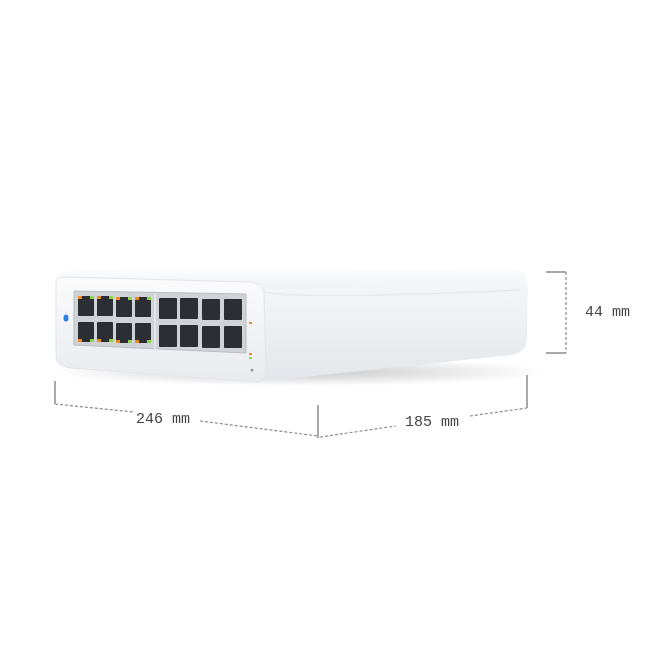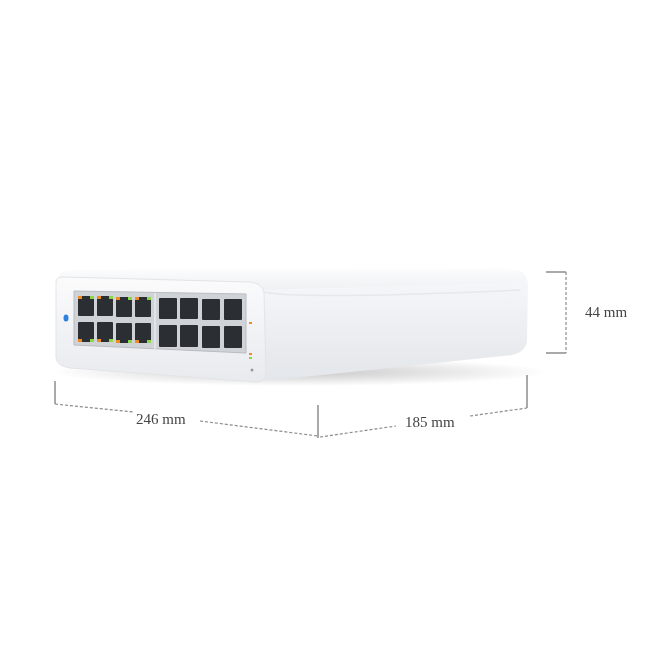--- a/index.html
+++ b/index.html
@@ -1,18 +1,18 @@
 <!DOCTYPE html>
 <html><head>
   <meta charset="utf-8">
   <style>
     html, body { margin: 0; padding: 0; background: #ffffff; }
     body { width: 650px; height: 650px; position: relative; overflow: hidden; font-family: "Liberation Sans", sans-serif; }
     .stage { position: absolute; left: 0; top: 0; width: 650px; height: 650px; }
-    .dim-label { position: absolute; font-size: 15px; color: #444; font-family: Liberation Serif, serif; background: #fff; padding: 0 3px; white-space: nowrap; }
+    .dim-label { position: absolute; font-size: 15px; color: #444; font-family: Liberation Mono, monospace; background: #fff; padding: 0 3px; white-space: nowrap; }
   </style>
 </head>
 <body>
 
 <div class="stage">
   <svg width="650" height="650" viewBox="0 0 650 650" xmlns="http://www.w3.org/2000/svg">
     <defs>
       <linearGradient id="topGrad" x1="0" y1="0" x2="0" y2="1">
         <stop offset="0" stop-color="#fdfdfe"></stop>
         <stop offset="1" stop-color="#eef0f3"></stop>

